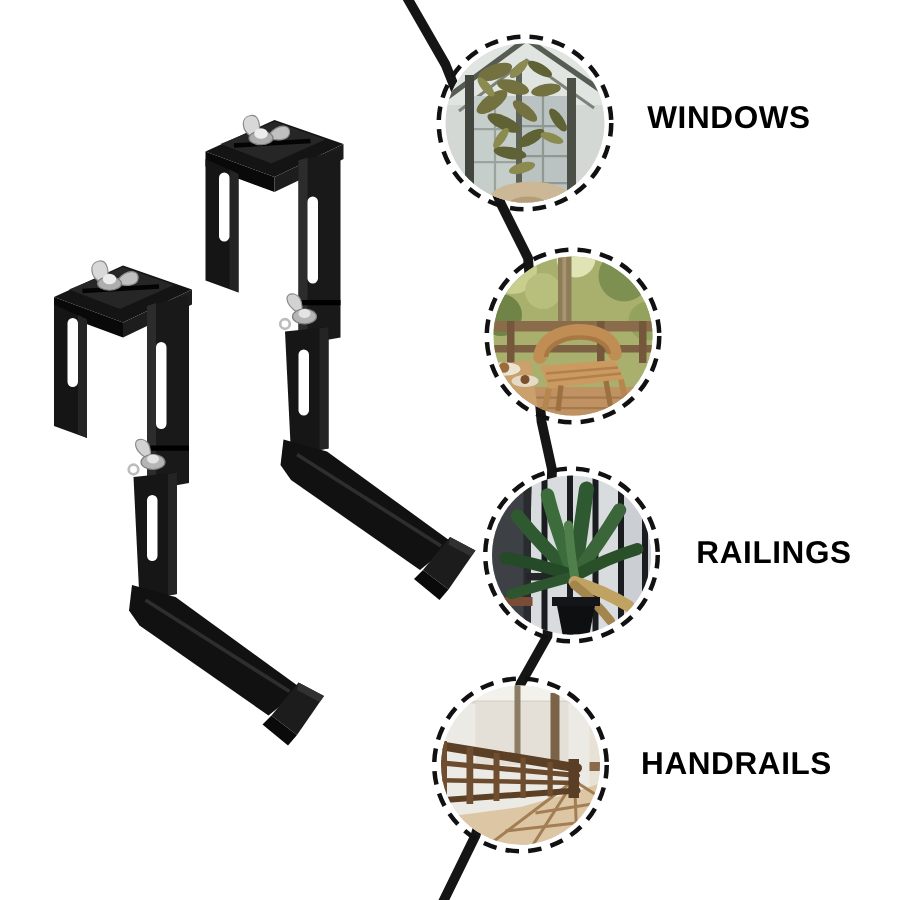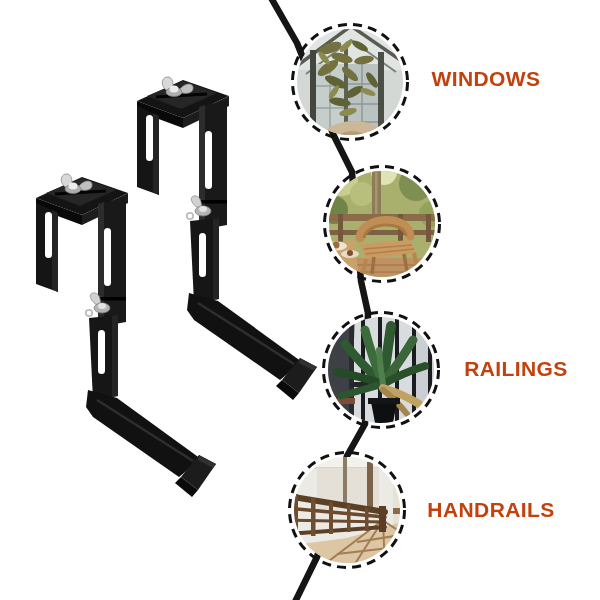--- a/index.html
+++ b/index.html
@@ -2,21 +2,21 @@
 <html><head>
 <meta charset="utf-8">
 <style>
   html,body{margin:0;padding:0}
   body{background:#ffffff;font-family:"Liberation Sans",sans-serif}
   .stage{position:relative;width:600px;height:600px;background:#ffffff;overflow:hidden}
   .layer{position:absolute;left:0;top:0}
   .medallion{position:absolute;width:120px;height:120px}
   .uc-label{
     position:absolute;transform:translate(-50%,-50%);
-    font-weight:700;font-size:21px;letter-spacing:.4px;color:#c2410c;white-space:nowrap
+    font-weight:700;font-size:21px;letter-spacing:.4px;color:#000000;white-space:nowrap
   }
 </style>
 </head>
 <body>
 
 <div class="stage">
 
   <svg class="layer" width="600" height="600" viewBox="0 0 600 600">
     <path d="M270,-4 L297,43 L334,136 L352,172 L361,281 L368,313 L365,424 L347,456 L317,557 L294,604" fill="none" stroke="#151515" stroke-width="6.5" stroke-linejoin="round" stroke-linecap="round"></path>
   </svg>

